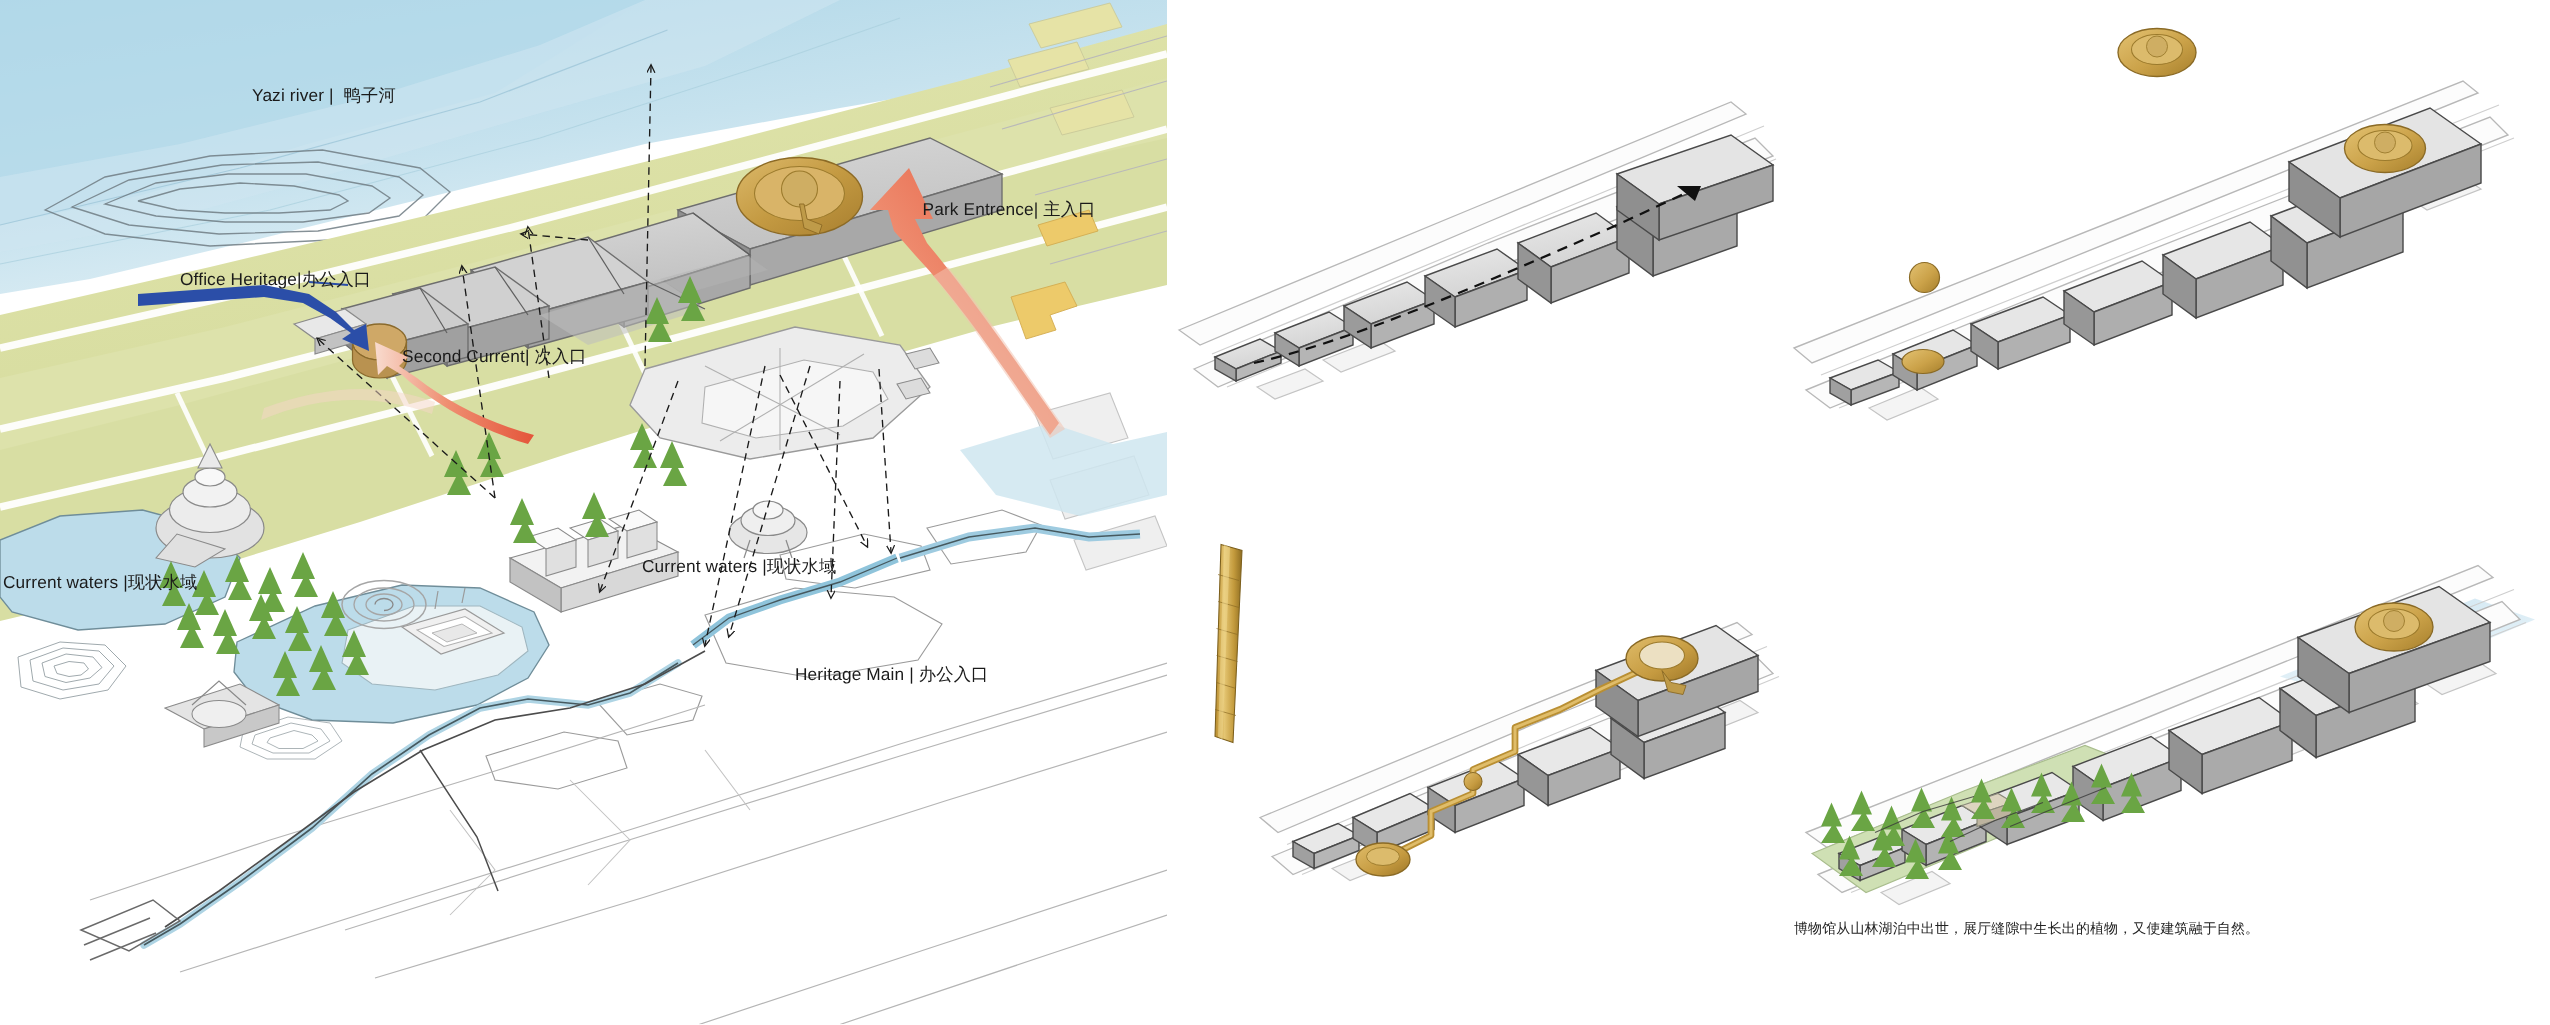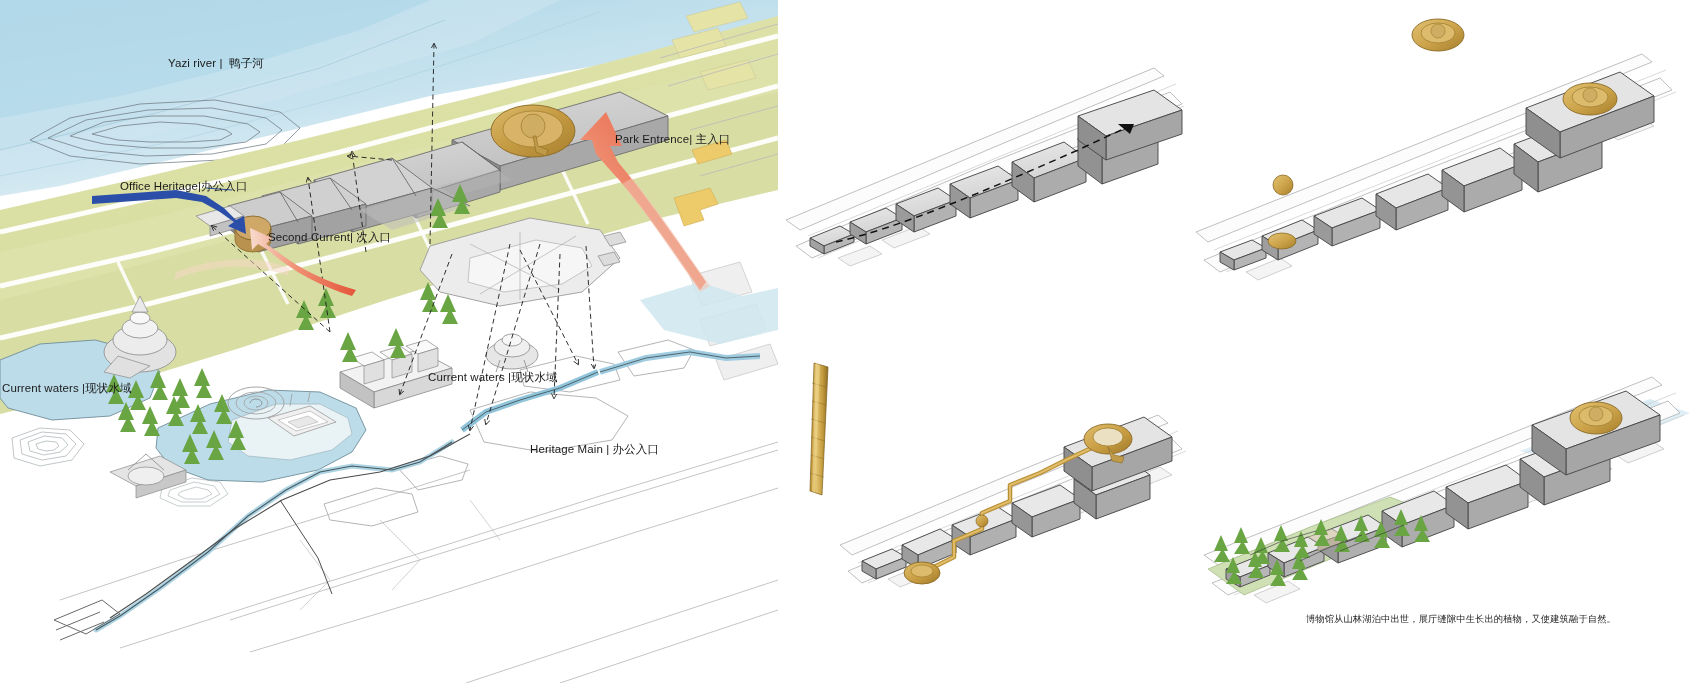--- a/index.html
+++ b/index.html
@@ -726,18 +726,18 @@
         <path d="M80,220 L87,204 L94,220 L90,220 L96,231 L80,231 L87,220 Z"></path>
         <path d="M102,214 L109,198 L116,214 L112,214 L118,225 L102,225 L109,214 Z"></path>
       </g>
 
       <g stroke="#3a3a3a" stroke-width="0.8" fill="none" opacity="0.8">
         <path d="M60,200 L92,186 L126,176"></path>
         <path d="M110,206 L140,192 L172,180"></path>
         <path d="M150,196 L184,182 L214,170"></path>
       </g>
     </svg>
-    <div class="caption" style="left:6px; top:258px; width:420px;text-align:right;">
+    <div class="caption" style="left:6px; top:258px; width:420px;">
       <div class="cap-cn">博物馆从山林湖泊中出世，展厅缝隙中生长出的植物，又使建筑融于自然。</div>
     </div>
   </div>
 
 </div>
 
 </body></html>

